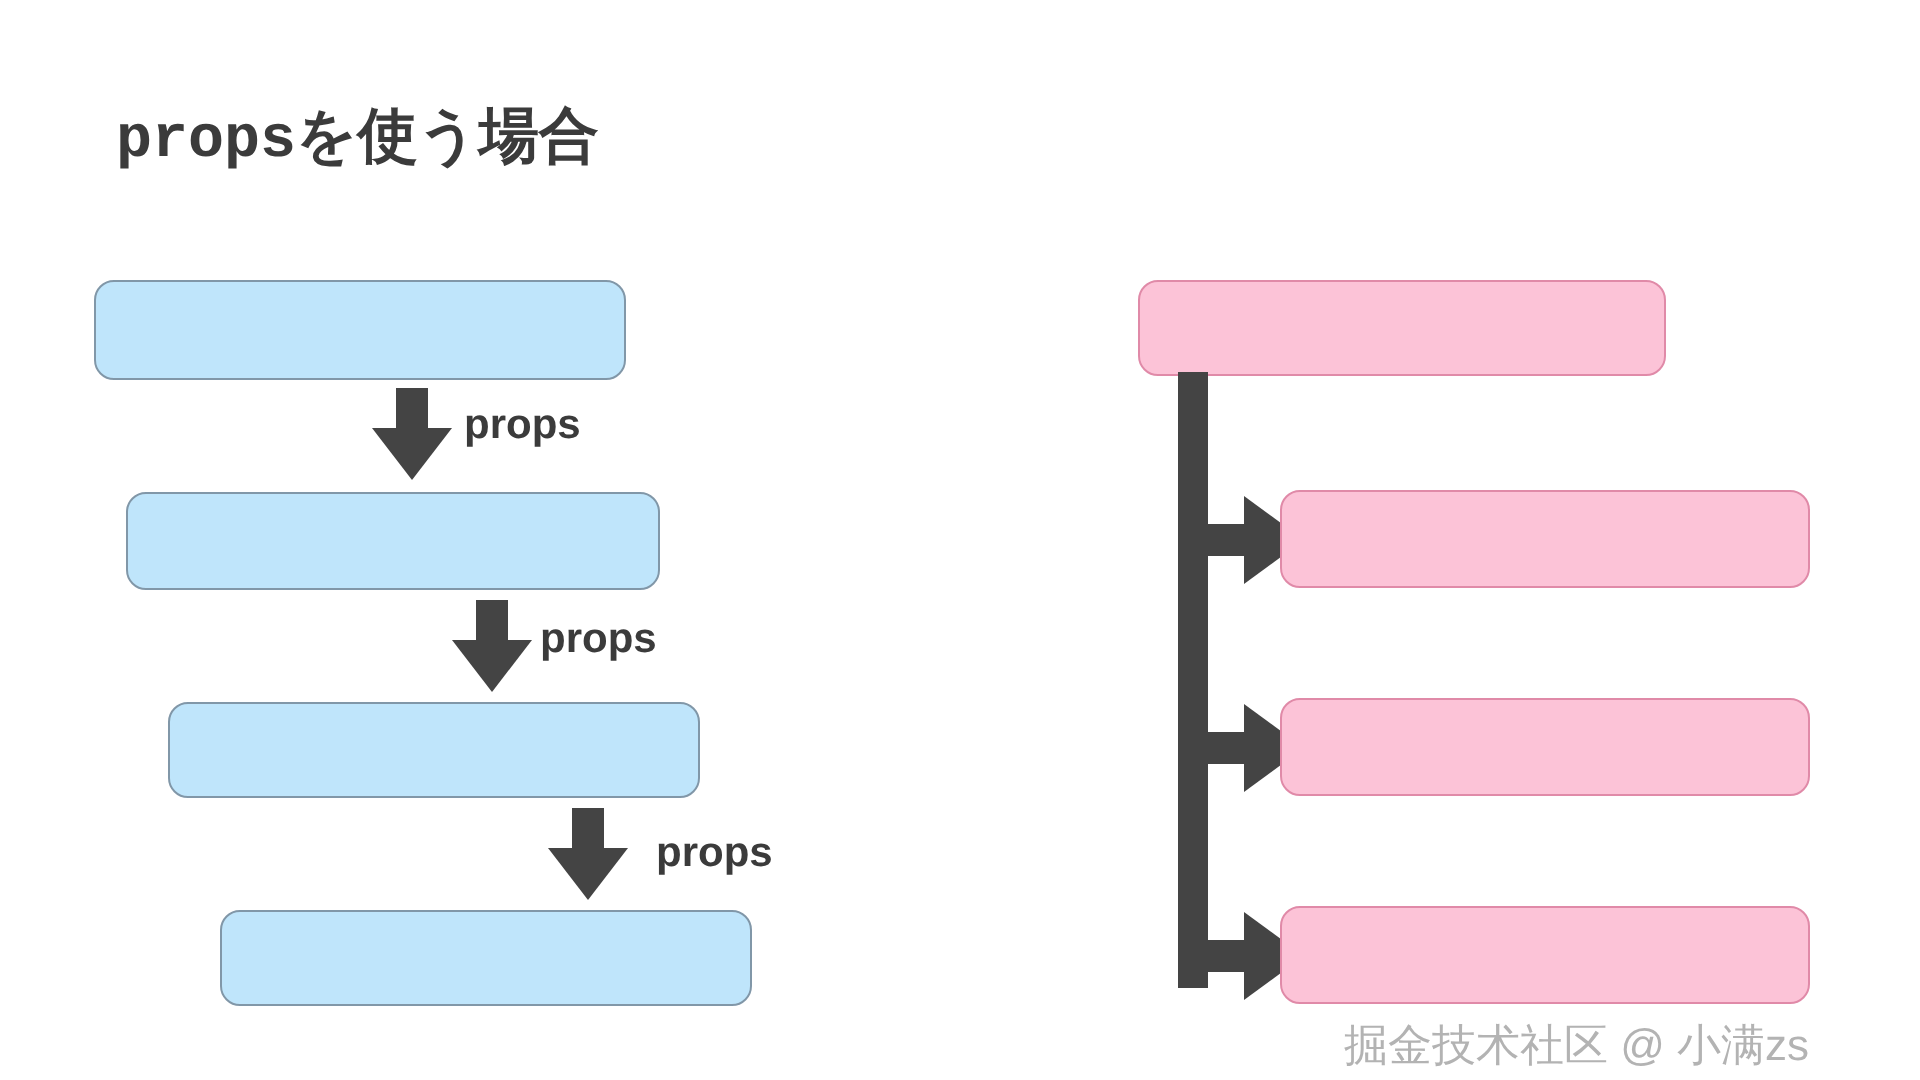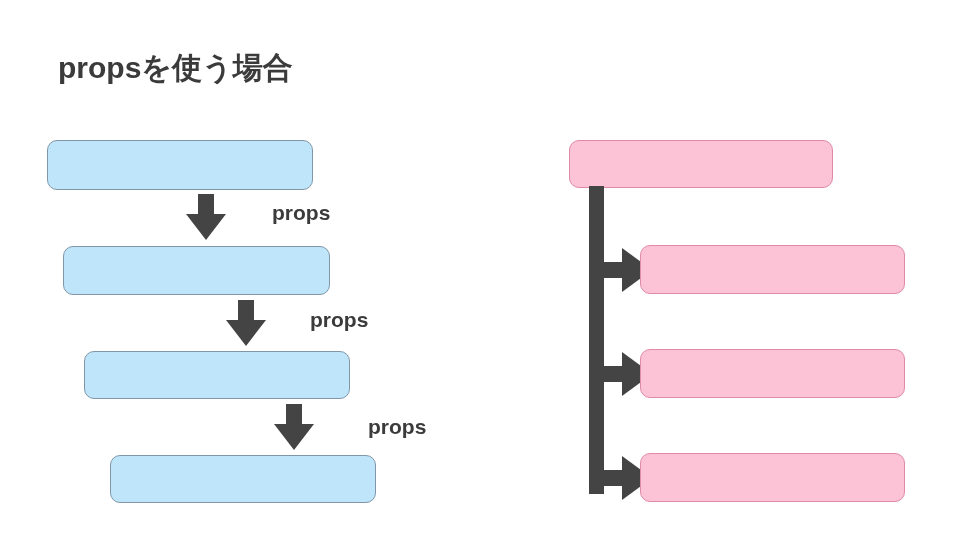--- a/index.html
+++ b/index.html
@@ -21,21 +21,21 @@
 
   
   .title {
     position: absolute;
     font-size: 30px;
     font-weight: bold;
     color: #3b3b3b;
     letter-spacing: 0px;
     white-space: nowrap;
   }
-  #title-left  { left: 58px;  top: 48px; }
+  #title-left  { left: 58px;  top: 48px; font-family: Liberation Mono, monospace; }
   #title-right { left: 568px; top: 48px; }
 
   
   .node {
     position: absolute;
     border-radius: 10px;
     box-sizing: border-box;
   }
   .node.blue {
     background: #bfe5fb;
@@ -69,21 +69,20 @@
     border-left: 20px solid transparent;
     border-right: 20px solid transparent;
     border-top: 26px solid #444444;
   }
   .props-label {
     position: absolute;
     font-size: 21px;
     font-weight: bold;
     color: #3b3b3b;
     white-space: nowrap;
-    margin-left: 40px;
   }
 
   
   #context-trunk {
     position: absolute;
     background: #444444;
   }
   .arrow-right {
     position: absolute;
     width: 56px;
@@ -177,14 +176,15 @@
     <div class="head"></div>
   </div>
   <div class="node pink" style="left:640px; top:349px; width:265px; height:49px;"></div>
 
   <div class="arrow-right" style="left:596px; top:456px;">
     <div class="shaft"></div>
     <div class="head"></div>
   </div>
   <div class="node pink" style="left:640px; top:453px; width:265px; height:49px;"></div>
 
+  <div id="watermark">掘金技术社区 @ 小满zs</div>
 
 </div>
 
 </body></html>

